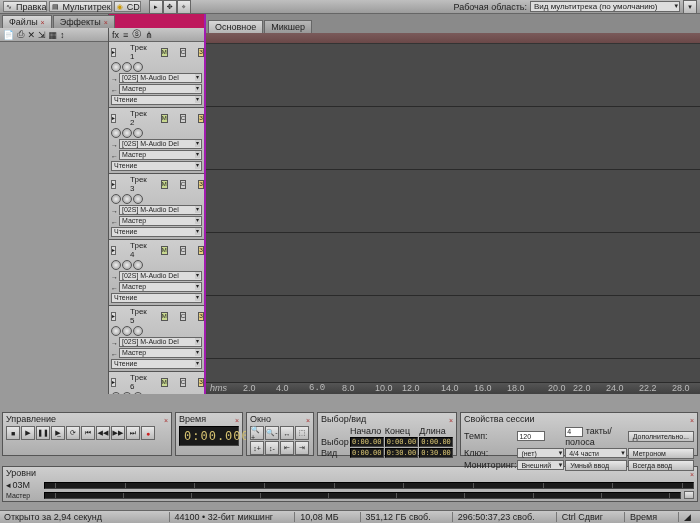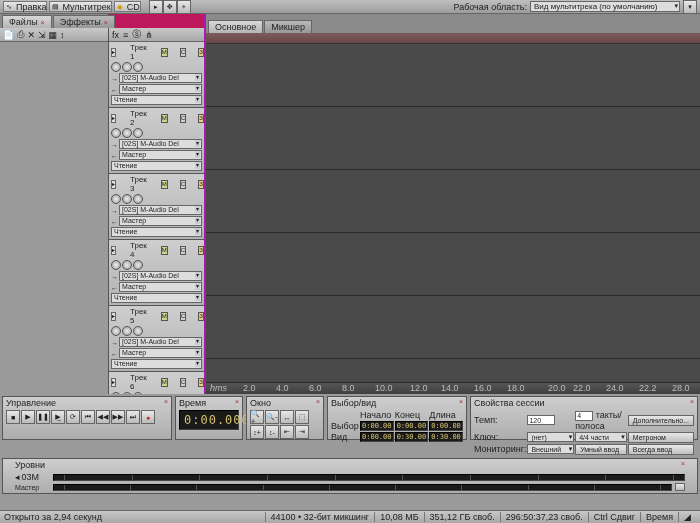--- a/index.html
+++ b/index.html
@@ -37,46 +37,46 @@
 .tl-area{flex:1;background:#4a4a4a;display:flex;flex-direction:column;position:relative}
 .tl-tabs{position:relative;height:24px;background:#8a8a8a;display:flex;padding:6px 2px 0;gap:1px}
 .tl-header{height:14px;background:linear-gradient(#7a5a5a,#6a4848);border-bottom:1px solid #333}
 .tl-body{flex:1;background:#4a4a4a;position:relative}
 .tl-track-row{height:63px;border-bottom:1px solid #2a2a2a;background:#4a4a4a}
 .tl-ruler{height:15px;background:linear-gradient(#555,#404040);display:flex;font-size:7px;color:#ccc;align-items:flex-end;padding-bottom:1px;position:relative}
 .tl-ruler span{position:absolute;color:#bbb}
 .bottom{position:absolute;left:0;right:0;bottom:0}
 .ctrl-row{display:flex;gap:3px;padding:2px;background:#9a9a9a;height:48px}
 .panel{background:linear-gradient(#cecece,#adadad);border:1px solid #555;padding:1px 3px;display:flex;flex-direction:column}
-.panel-hdr{font-size:8px;margin-bottom:2px;display:flex;align-items:flex-start}
+.panel-hdr{font-size:8px;margin-bottom:2px;display:flex;align-items:flex-end}
 .panel-hdr .x{margin-left:auto;color:#a33;font-size:7px;cursor:pointer}
 .transport{width:170px}
 .xport-btns{display:flex;gap:1px;flex-wrap:wrap}
 .xbtn{width:14px;height:14px;background:linear-gradient(#e8e8e8,#bbb);border:1px solid #666;cursor:pointer;display:flex;align-items:center;justify-content:center;font-size:7px}
 .rec{color:#c22}
 .time-panel{width:68px}
 .time-disp{background:#1a1a1a;color:#d4c070;font-family:monospace;font-size:12px;padding:2px 4px;text-align:center;border:1px inset #444;letter-spacing:1px}
-.zoom-panel{width:78px}
+.zoom-panel{width:68px}
 .zoom-btns{display:flex;gap:1px;flex-wrap:wrap}
 .sel-panel{width:140px}
 .sel-grid{display:grid;grid-template-columns:28px 1fr 1fr 1fr;gap:1px;font-size:7px;align-items:center}
 .sel-grid input{background:#1a1a1a;color:#d4c070;border:1px inset #444;font-family:monospace;font-size:7px;padding:0 1px;width:100%;height:10px}
 .props-panel{flex:1}
 .props-grid{display:grid;grid-template-columns:auto auto auto auto;gap:1px;font-size:7px;align-items:center}
 .props-grid input{width:28px;height:10px;font-size:7px;border:1px solid #666;padding:0 1px}
 .props-grid .combo{height:10px;font-size:7px}
 .btn{background:linear-gradient(#e8e8e8,#c0c0c0);border:1px solid #666;padding:0 4px;height:11px;font-size:7px;cursor:pointer;line-height:10px}
-.levels-panel{margin:16px 2px;background:linear-gradient(#cecece,#adadad);border:1px solid #555;padding:1px 12px}
+.levels-panel{margin:8px 2px;background:linear-gradient(#cecece,#adadad);border:1px solid #555;padding:1px 3px}
 .meter-row{display:flex;align-items:center;gap:3px;margin:1px 0}
 .meter-label{width:35px;font-size:7px}
 .meter{flex:1;height:7px;background:#1a1a1a;border:1px inset #444;position:relative}
 .meter-ticks{position:absolute;inset:0;display:flex;justify-content:space-between;padding:0 10px}
 .meter-ticks span{width:1px;background:#555;position:relative}
 .meter-ticks span::after{content:attr(data-v);position:absolute;top:-8px;left:-6px;font-size:5px;color:#888;white-space:nowrap}
-.status{background:linear-gradient(#c8c8c8,#a8a8a8);height:13px;display:flex;align-items:center;padding:0 4px;gap:0;border-top:1px solid #666;font-size:8px}
+.status{background:linear-gradient(#c8c8c8,#a8a8a8);height:13px;display:flex;align-items:center;padding:0 4px;gap:16px;border-top:1px solid #666;font-size:8px}
 .status .cell{border-left:1px solid #777;padding:0 5px}
 </style>
 </head>
 <body>
 
 <div class="toolbar">
   <span class="tb-btn">
       <span class="tb-icon">∿</span>
       <span>Правка</span>
     </span>
@@ -288,24 +288,24 @@
       <div class="tl-track-row"></div>
       <div class="tl-track-row"></div>
       <div class="tl-track-row"></div>
       <div class="tl-track-row"></div>
       <div class="tl-track-row" style="height:24px"></div>
     </div>
     <div class="tl-ruler" id="ruler-mount">
         <span style="left: 4px; font-style: italic;">hms</span>
         <span style="left: 37px;">2.0</span>
         <span style="left: 70px;">4.0</span>
-        <span style="left: 103px;">6.0</span>
+        <span style="left: 103px; font-family: Liberation Mono, monospace;">6.0</span>
         <span style="left: 136px;">8.0</span>
         <span style="left: 169px;">10.0</span>
-        <span style="left: 204px;">12.0</span>
+        <span style="left: 196px;">12.0</span>
         <span style="left: 235px;">14.0</span>
         <span style="left: 268px;">16.0</span>
         <span style="left: 301px;">18.0</span>
         <span style="left: 342px;">20.0</span>
         <span style="left: 367px;">22.0</span>
         <span style="left: 400px;">24.0</span>
         <span style="left: 433px;">22.2</span>
         <span style="left: 466px;">28.0</span>
       </div>
   </div>

